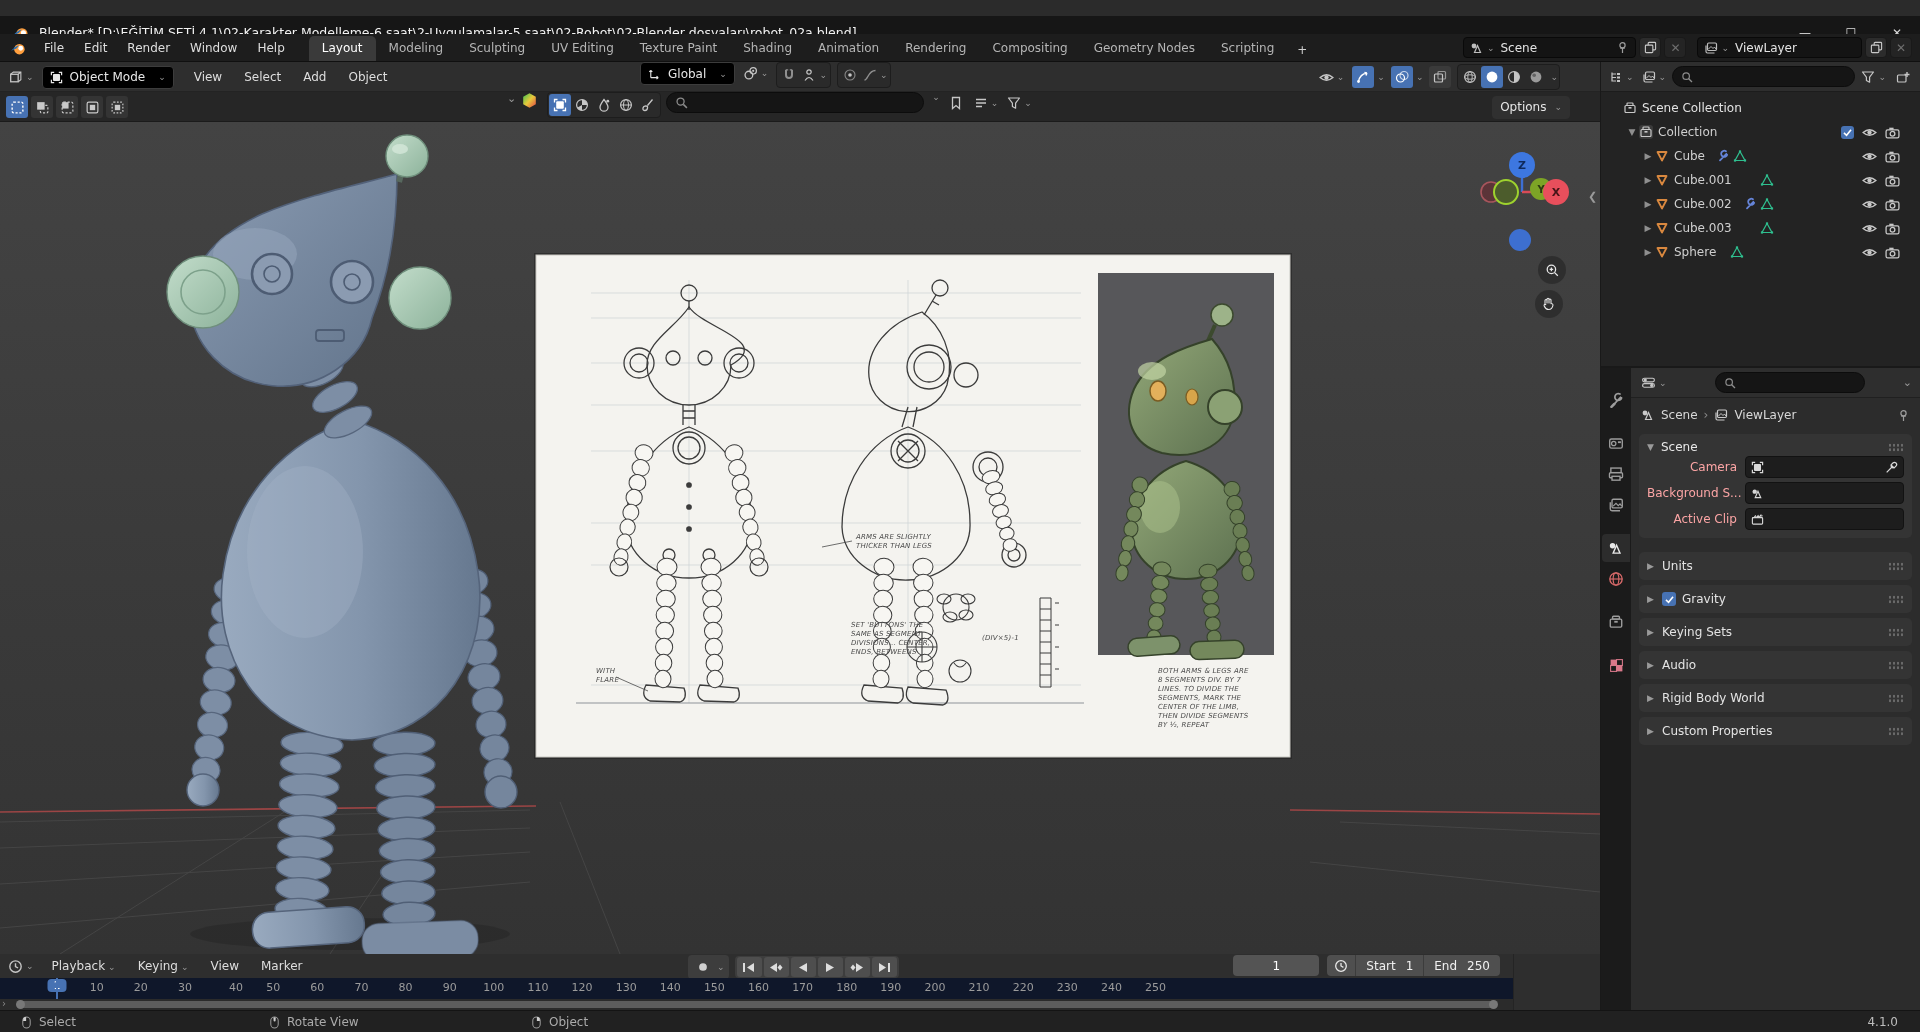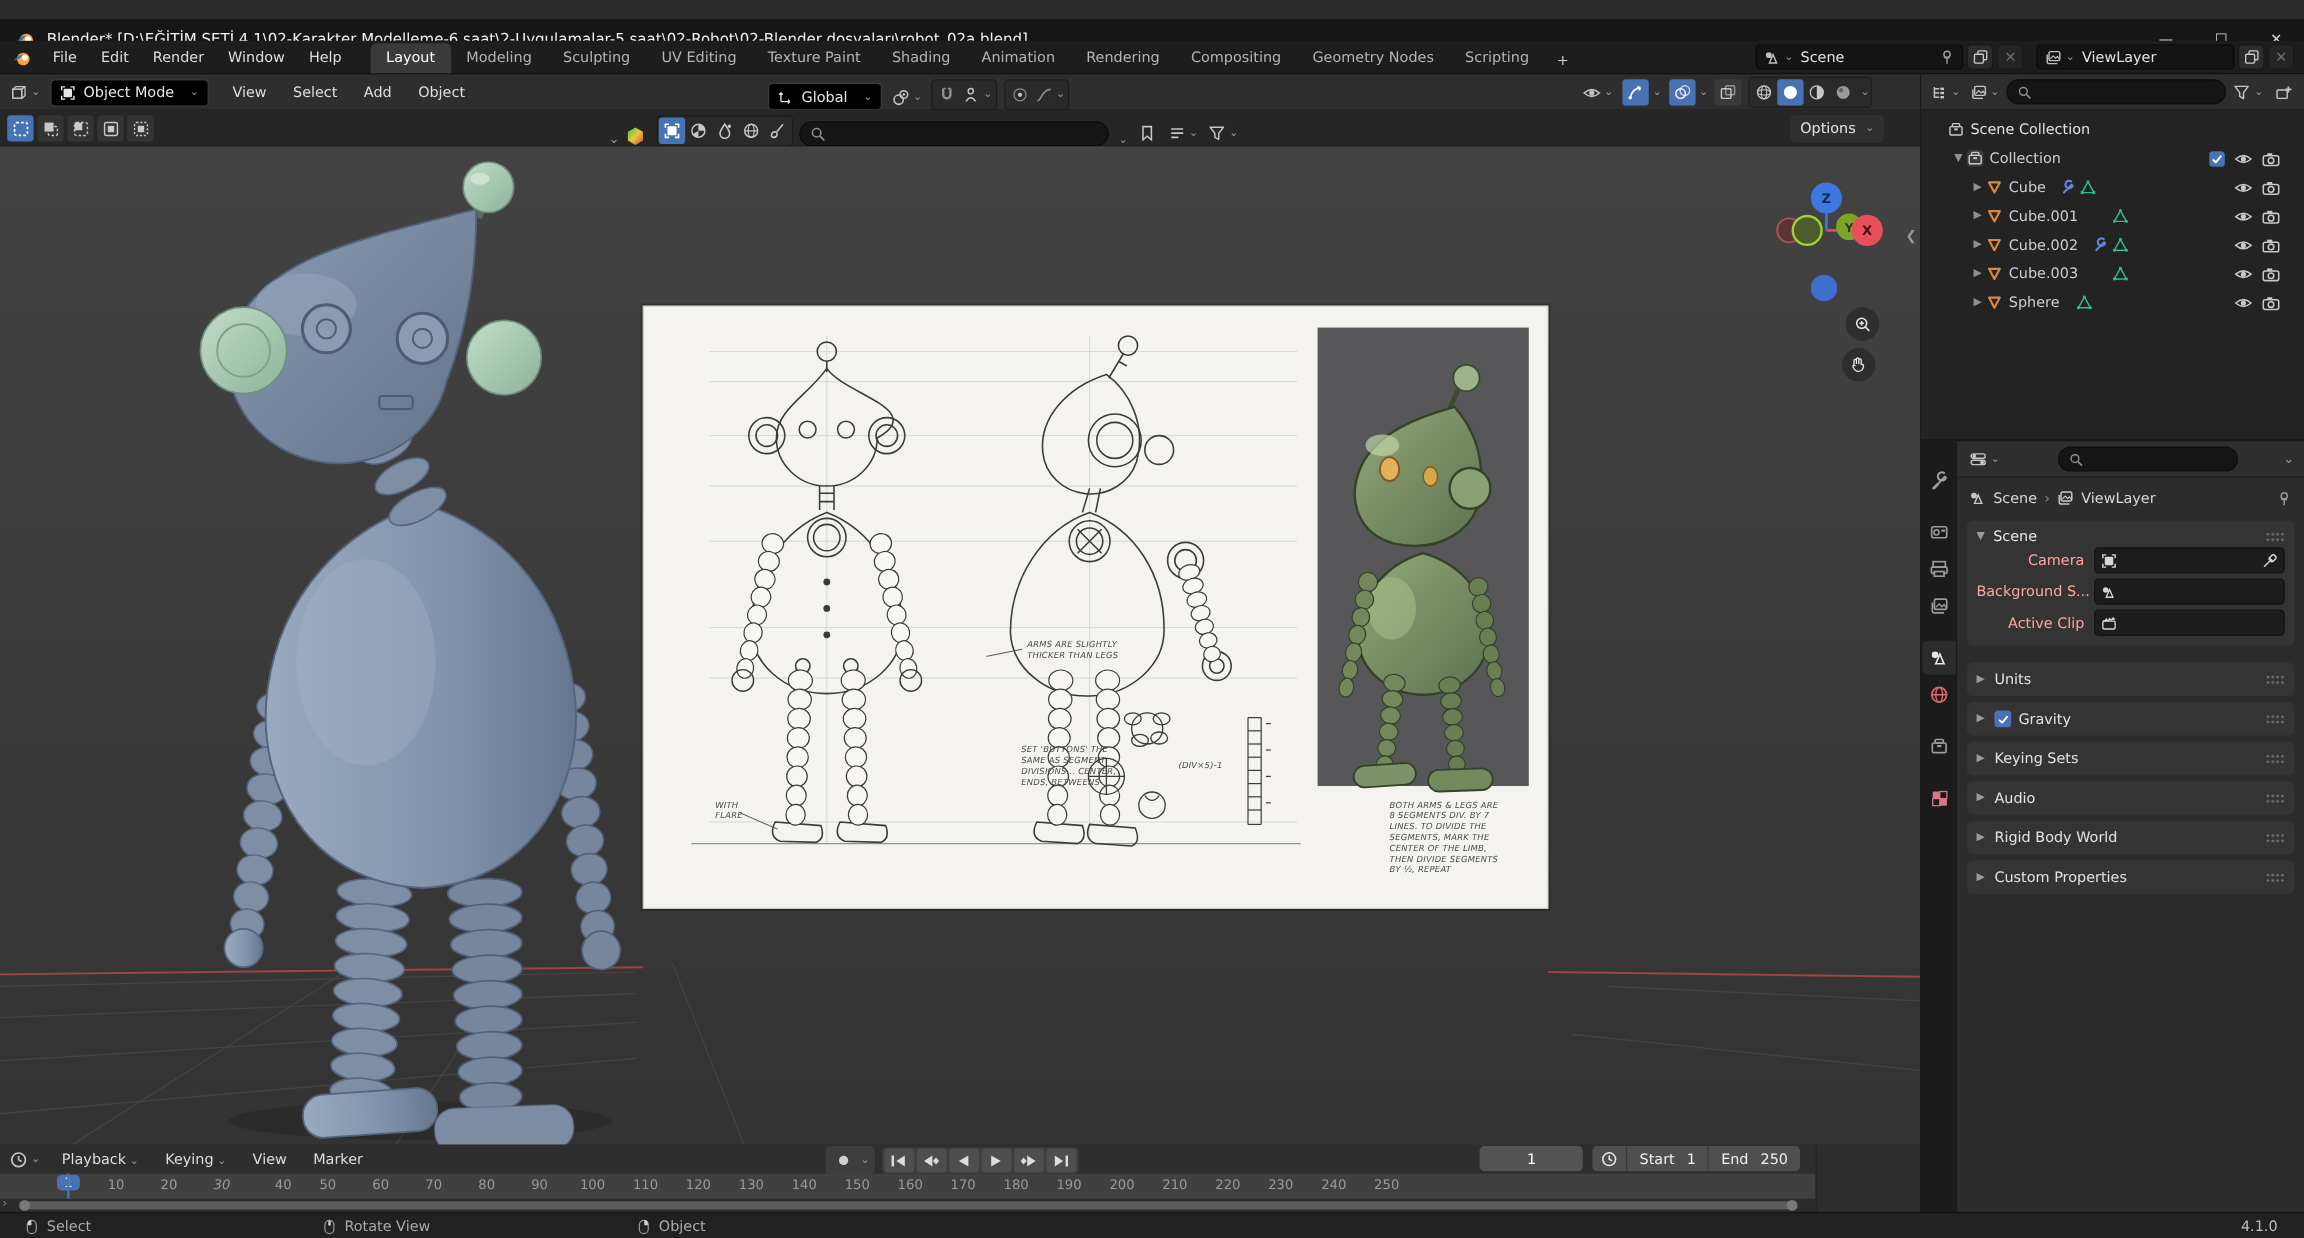--- a/index.html
+++ b/index.html
@@ -25,21 +25,21 @@
   .ws-plus{padding:4px 10px;color:#cfcfcf}
   #scene-widgets{margin-left:auto;margin-right:8px;display:flex;align-items:center;gap:3px}
   .idpill{display:flex;align-items:center;background:#141414;border:1px solid #090909;border-radius:4px;height:21px;padding:0 6px;color:#e3e3e3}
   .idpill .nm{margin:0 8px 0 6px}
   .sqbtn{width:22px;height:21px;background:#2c2c2c;border:1px solid #191919;border-radius:4px;display:flex;align-items:center;justify-content:center;color:#c9c9c9}
   .sqbtn.dim{color:#6f6f6f;background:#242424}
   
   #vp-header{position:absolute;left:0;top:62px;width:1600px;height:30px;background:#2e2e2e;border-bottom:1px solid #232323}
   #vp-tools{position:absolute;left:0;top:92px;width:1600px;height:30px;background:#262626;border-bottom:1px solid #1b1b1b}
   .hleft{position:absolute;left:6px;top:0;height:30px;display:flex;align-items:center;gap:2px}
-  .hmid{position:absolute;left:640px;top:0;height:30px;display:flex;align-items:flex-end;gap:6px}
+  .hmid{position:absolute;left:640px;top:0;height:30px;display:flex;align-items:flex-start;gap:6px}
   .hright{position:absolute;right:40px;top:0;height:30px;display:flex;align-items:center;gap:6px}
   .pill{display:flex;align-items:center;background:#000000;border:1px solid #3c3c3c;border-radius:4px;height:23px;padding:0 7px;color:#e6e6e6}
   .ibtn{height:22px;min-width:22px;border-radius:3px;display:flex;align-items:center;justify-content:center;color:#c6c6c6;padding:0 2px}
   .ibtn.on{background:#4772b3;color:#fff}
   .igroup{display:flex;background:#2a2a2a;border:1px solid #1d1d1d;border-radius:4px;padding:1px;align-items:center}
   .searchpill{display:flex;align-items:center;background:#151515;border:1px solid #0c0c0c;border-radius:11px;height:21px;padding:0 8px;color:#8d8d8d}
   
   #canvas{position:absolute;left:0;top:122px;width:1600px;height:832px;
     background:linear-gradient(#434343,#3a3a3a 55%,#333333);overflow:hidden}
   #canvas svg.scene{position:absolute;left:0;top:0}
@@ -79,21 +79,21 @@
   #tl-header{height:24px;display:flex;align-items:center;position:relative}
   #tl-menus{display:flex;align-items:center;gap:2px;margin-left:6px}
   #transport{position:absolute;left:688px;top:1px;display:flex;align-items:center;gap:6px}
   .tgroup{display:flex;background:#3d3d3d;border-radius:4px;padding:1px;align-items:center}
   .tbtn{width:25px;height:20px;background:#4e4e4e;margin:0 1px;border-radius:3px;display:flex;align-items:center;justify-content:center}
   #tl-right{position:absolute;right:100px;top:1px;display:flex;align-items:center;gap:8px}
   #frame-field{width:86px;height:21px;background:#545454;border-radius:4px;display:flex;align-items:center;justify-content:center;color:#fff}
   #range-group{display:flex;align-items:center;background:#4f4f4f;border-radius:4px;height:21px;overflow:hidden;color:#f0f0f0}
   #range-group .seg{display:flex;align-items:center;gap:10px;padding:0 10px;height:100%}
   #range-group .seg+.seg{border-left:1px solid #3c3c3c}
-  #ruler{position:absolute;left:0;top:24px;width:1513px;height:22px;background:#404040}
+  #ruler{position:absolute;left:0;top:24px;width:1513px;height:22px;background:#0f172a}
   #ruler .tick{position:absolute;top:3px;transform:translateX(-50%);color:#9b9b9b;font-size:11px}
   #ruler .tick.cur{background:#4772b3;color:#fff;border-radius:4px;padding:0 6px;top:1px}
   #tl-scroll{position:absolute;left:0;top:45px;width:1513px;height:11px;background:#2b2b2b}
   #tl-scrollbar{position:absolute;left:18px;top:2px;width:1478px;height:7px;background:#5d5d5d;border-radius:4px}
   #tl-scrollbar:before,#tl-scrollbar:after{content:"";position:absolute;top:-1px;width:9px;height:9px;border-radius:50%;background:#787878}
   #tl-scrollbar:before{left:-2px}#tl-scrollbar:after{right:-2px}
   #playhead{position:absolute;left:56px;top:24px;width:2px;height:32px;background:#4772b3}
   #tl-collapse{position:absolute;left:2px;top:44px;color:#8a8a8a;font-size:10px}
   #tl-endgap{position:absolute;left:1513px;top:0;width:87px;height:56px;background:#2e2e2e;border-left:1px solid #242424}
   
@@ -1358,21 +1358,21 @@
           <span>End</span>
             <span>250</span>
         </div>
       </div>
     </div>
   </div>
   <div id="ruler">
       <span class="tick cur" style="left: 57px;">1</span>
       <span class="tick" style="left: 96.708px;">10</span>
       <span class="tick" style="left: 140.828px;">20</span>
-      <span class="tick" style="left: 184.948px; font-style: italic;">30</span>
+      <span class="tick" style="left: 184.948px;">30</span>
       <span class="tick" style="left: 236px; text-align: right;">40</span>
       <span class="tick" style="left: 273.188px;">50</span>
       <span class="tick" style="left: 317.308px;">60</span>
       <span class="tick" style="left: 361.428px;">70</span>
       <span class="tick" style="left: 405.548px;">80</span>
       <span class="tick" style="left: 449.668px;">90</span>
       <span class="tick" style="left: 493.788px;">100</span>
       <span class="tick" style="left: 537.908px;">110</span>
       <span class="tick" style="left: 582.028px;">120</span>
       <span class="tick" style="left: 626.148px;">130</span>

